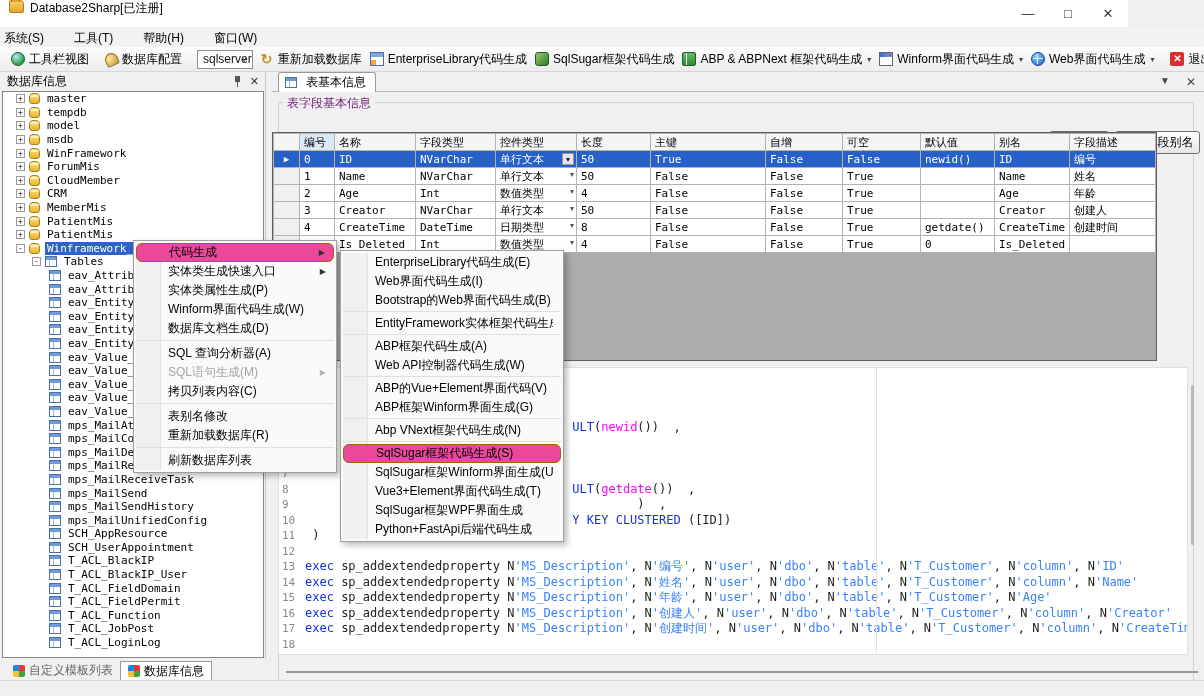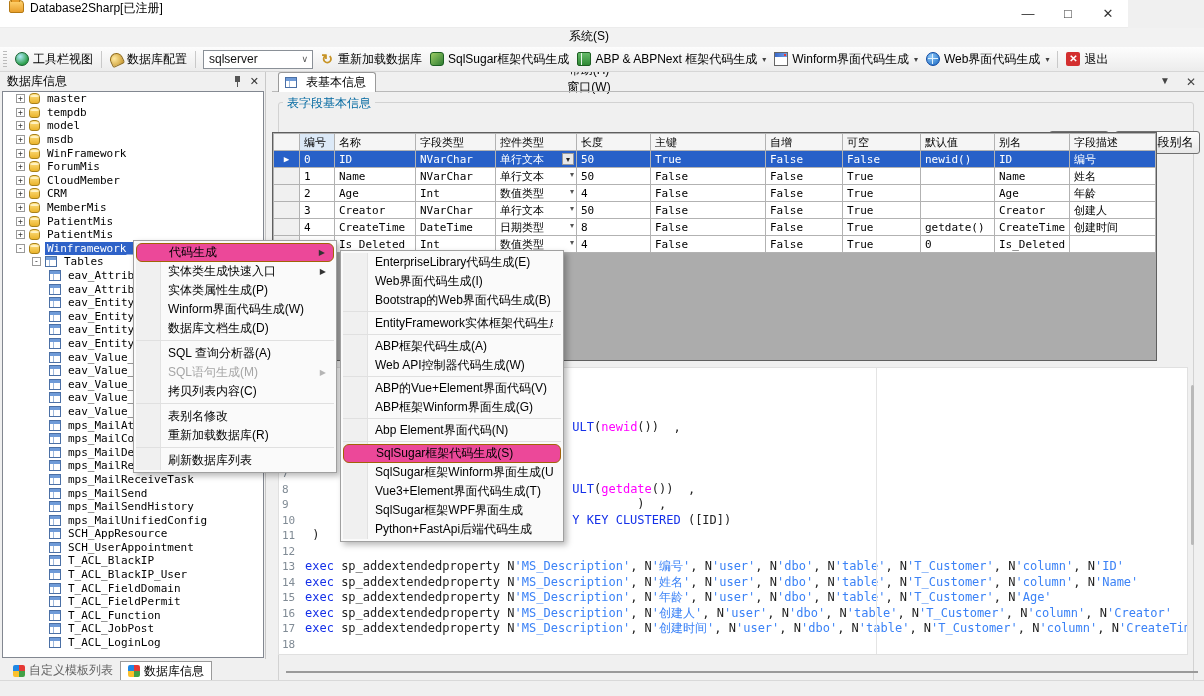--- a/index.html
+++ b/index.html
@@ -10,21 +10,21 @@
     outline:1px solid #9aa0a6;
   }
   
   .titlebar { position:absolute; left:0; top:0; width:1128px; height:28px; background:#fff; display:flex; align-items:flex-start; border-bottom:1px solid #ececec; }
   .app-icon { width:15px; height:13px; margin:0 6px 0 9px; background:linear-gradient(#ffd26e,#e89f2c); border-radius:2px 4px 2px 2px; border:1px solid #b57a14; position:relative; }
   .app-icon::before { content:""; position:absolute; left:1px; top:-3px; width:7px; height:3px; background:#e89f2c; border:1px solid #b57a14; border-bottom:none; border-radius:2px 2px 0 0; }
   .title-text { font-size:12px; color:#000; }
   .win-controls { margin-left:auto; display:flex; height:28px; }
   .win-btn { width:40px; text-align:center; line-height:28px; font-size:13px; color:#333; }
   
-  .menubar { position:absolute; left:0; top:28px; width:1204px; height:19px; background:#f2f2f2; display:flex; align-items:center; padding-left:4px;flex-direction:column; }
+  .menubar { position:absolute; left:0; top:28px; width:1204px; height:19px; background:#f2f2f2; display:flex; align-items:flex-end; padding-left:4px; }
   .menubar-item { padding:0 14px 0 0; margin-right:16px; color:#000; }
   
   .toolbar { position:absolute; left:0; top:47px; width:1204px; height:25px; background:linear-gradient(#fdfdfd,#ececec); border-bottom:1px solid #d6d6d6; display:flex; align-items:center; }
   .grip { width:4px; height:17px; margin:0 4px 0 3px; background:repeating-linear-gradient(#bbb 0 1px, transparent 1px 3px); }
   .tb-btn { display:flex; align-items:center; gap:4px; padding:2px 4px; white-space:nowrap; color:#000; }
   .tb-sep { width:1px; height:17px; background:#c9c9c9; margin:0 4px; }
   .tb-dd { font-size:8px; color:#444; margin-left:1px; }
   .icon { display:inline-block; width:14px; height:14px; flex:none; }
   .i-globe { border-radius:50%; background:radial-gradient(circle at 35% 30%, #aee9f7, #2ea04c 70%); border:1px solid #13602c; }
   .i-keys { width:13px; height:13px; background:radial-gradient(circle at 35% 35%, #ffe9a0, #c8962a); border:1px solid #8f6a17; border-radius:50% 50% 2px 2px; transform:rotate(-25deg); }
@@ -67,21 +67,21 @@
   .bottom-tabs { position:absolute; left:0; bottom:0; width:266px; height:21px; display:flex; align-items:flex-end; padding-left:6px; background:#f0f0f0; }
   .btab { display:flex; align-items:center; gap:4px; height:19px; padding:0 7px; color:#666; }
   .btab.active { background:#fff; border:1px solid #9a9a9a; border-bottom:none; color:#000; }
   .i-tpl { width:12px; height:12px; border-radius:2px; background:conic-gradient(#e53935 0 25%, #43a047 0 50%, #fbc02d 0 75%, #1e88e5 0); }
   
   .main { position:absolute; left:272px; top:72px; width:932px; height:608px; }
   .doc-tabstrip { position:absolute; left:0; top:0; width:932px; height:20px; border-bottom:1px solid #b9b9b9; }
   .doc-tab { position:absolute; left:6px; top:0; height:20px; background:#fff; border:1px solid #9a9a9a; border-bottom:none; border-radius:3px 3px 0 0; display:flex; align-items:center; gap:4px; padding:0 9px 0 6px; color:#000; }
   .strip-icons { position:absolute; right:8px; top:3px; display:flex; gap:16px; color:#444; font-size:10px; }
   .groupbox { position:absolute; left:6px; top:30px; width:916px; height:624px; border:1px solid #d2d2d2; border-radius:3px; }
-  .group-label { position:absolute; left:4px; top:-8px; background:#f0f0f0; padding:0 4px; color:#0369a1; }
+  .group-label { position:absolute; left:4px; top:-8px; background:#f0f0f0; padding:0 4px; color:#701a75; }
   .gbtn { position:absolute; top:28px; height:23px; background:linear-gradient(#fefefe,#e7e7e7); border:1px solid #707070; border-radius:3px; text-align:center; line-height:21px; color:#000; }
   .gbtn.refresh { left:770px; width:60px; }
   .gbtn.alias { left:836px; width:85px; }
   
   .grid-wrap { position:absolute; left:272px; top:132px; width:885px; height:229px; background:#acacac; border:1px solid #5f5f5f; }
   table.grid { border-collapse:collapse; table-layout:fixed; width:882px; font-size:11px; }
   .grid col.c0{width:26px}.grid col.c1{width:35px}.grid col.c2{width:81px}.grid col.c3{width:80px}.grid col.c4{width:81px}.grid col.c5{width:74px}.grid col.c6{width:115px}.grid col.c7{width:77px}.grid col.c8{width:78px}.grid col.c9{width:74px}.grid col.c10{width:75px}.grid col.c11{width:86px}
   .grid th { height:17px; background:#f5f5f5; border:1px solid #b2b2b2; font-weight:normal; text-align:left; padding:0 4px; color:#000; overflow:hidden; }
   .grid th.hl { background:#dce9f7; }
   .grid td { height:17px; border:1px solid #b2b2b2; padding:0 4px; background:#fff; color:#000; white-space:nowrap; overflow:hidden; font-family:"DejaVu Sans Mono", monospace; font-size:11px; }
@@ -152,20 +152,24 @@
       <span>数据库配置</span>
     </span>
     <span class="tb-sep"></span>
     <span class="combo">
       <span>sqlserver</span>
       <span class="chev">∨</span>
     </span>
     <span class="tb-btn">
       <span class="icon i-reload">↻</span>
       <span>重新加载数据库</span>
+    </span>
+    <span class="tb-btn">
+      <span class="icon i-entlib"></span>
+      <span>EnterpriseLibrary代码生成</span>
     </span>
     <span class="tb-btn">
       <span class="icon i-sugar"></span>
       <span>SqlSugar框架代码生成</span>
     </span>
     <span class="tb-btn">
       <span class="icon i-abp"></span>
       <span>ABP &amp; ABPNext 框架代码生成</span>
       <span class="tb-dd">▾</span>
     </span>
@@ -689,21 +693,21 @@
 
       <div class="menu-item">
         <span class="lbl">ABP的Vue+Element界面代码(V)</span>
       </div>
 
       <div class="menu-item sep-after">
         <span class="lbl">ABP框架Winform界面生成(G)</span>
       </div>
 
       <div class="menu-item sep-after">
-        <span class="lbl">Abp Element界面代码(N)</span>
+        <span class="lbl">Abp VNext框架代码生成(N)</span>
       </div>
 
       <div class="menu-item hl">
         <span class="lbl">SqlSugar框架代码生成(S)</span>
       </div>
 
       <div class="menu-item">
         <span class="lbl">SqlSugar框架Winform界面生成(U)</span>
       </div>
 

